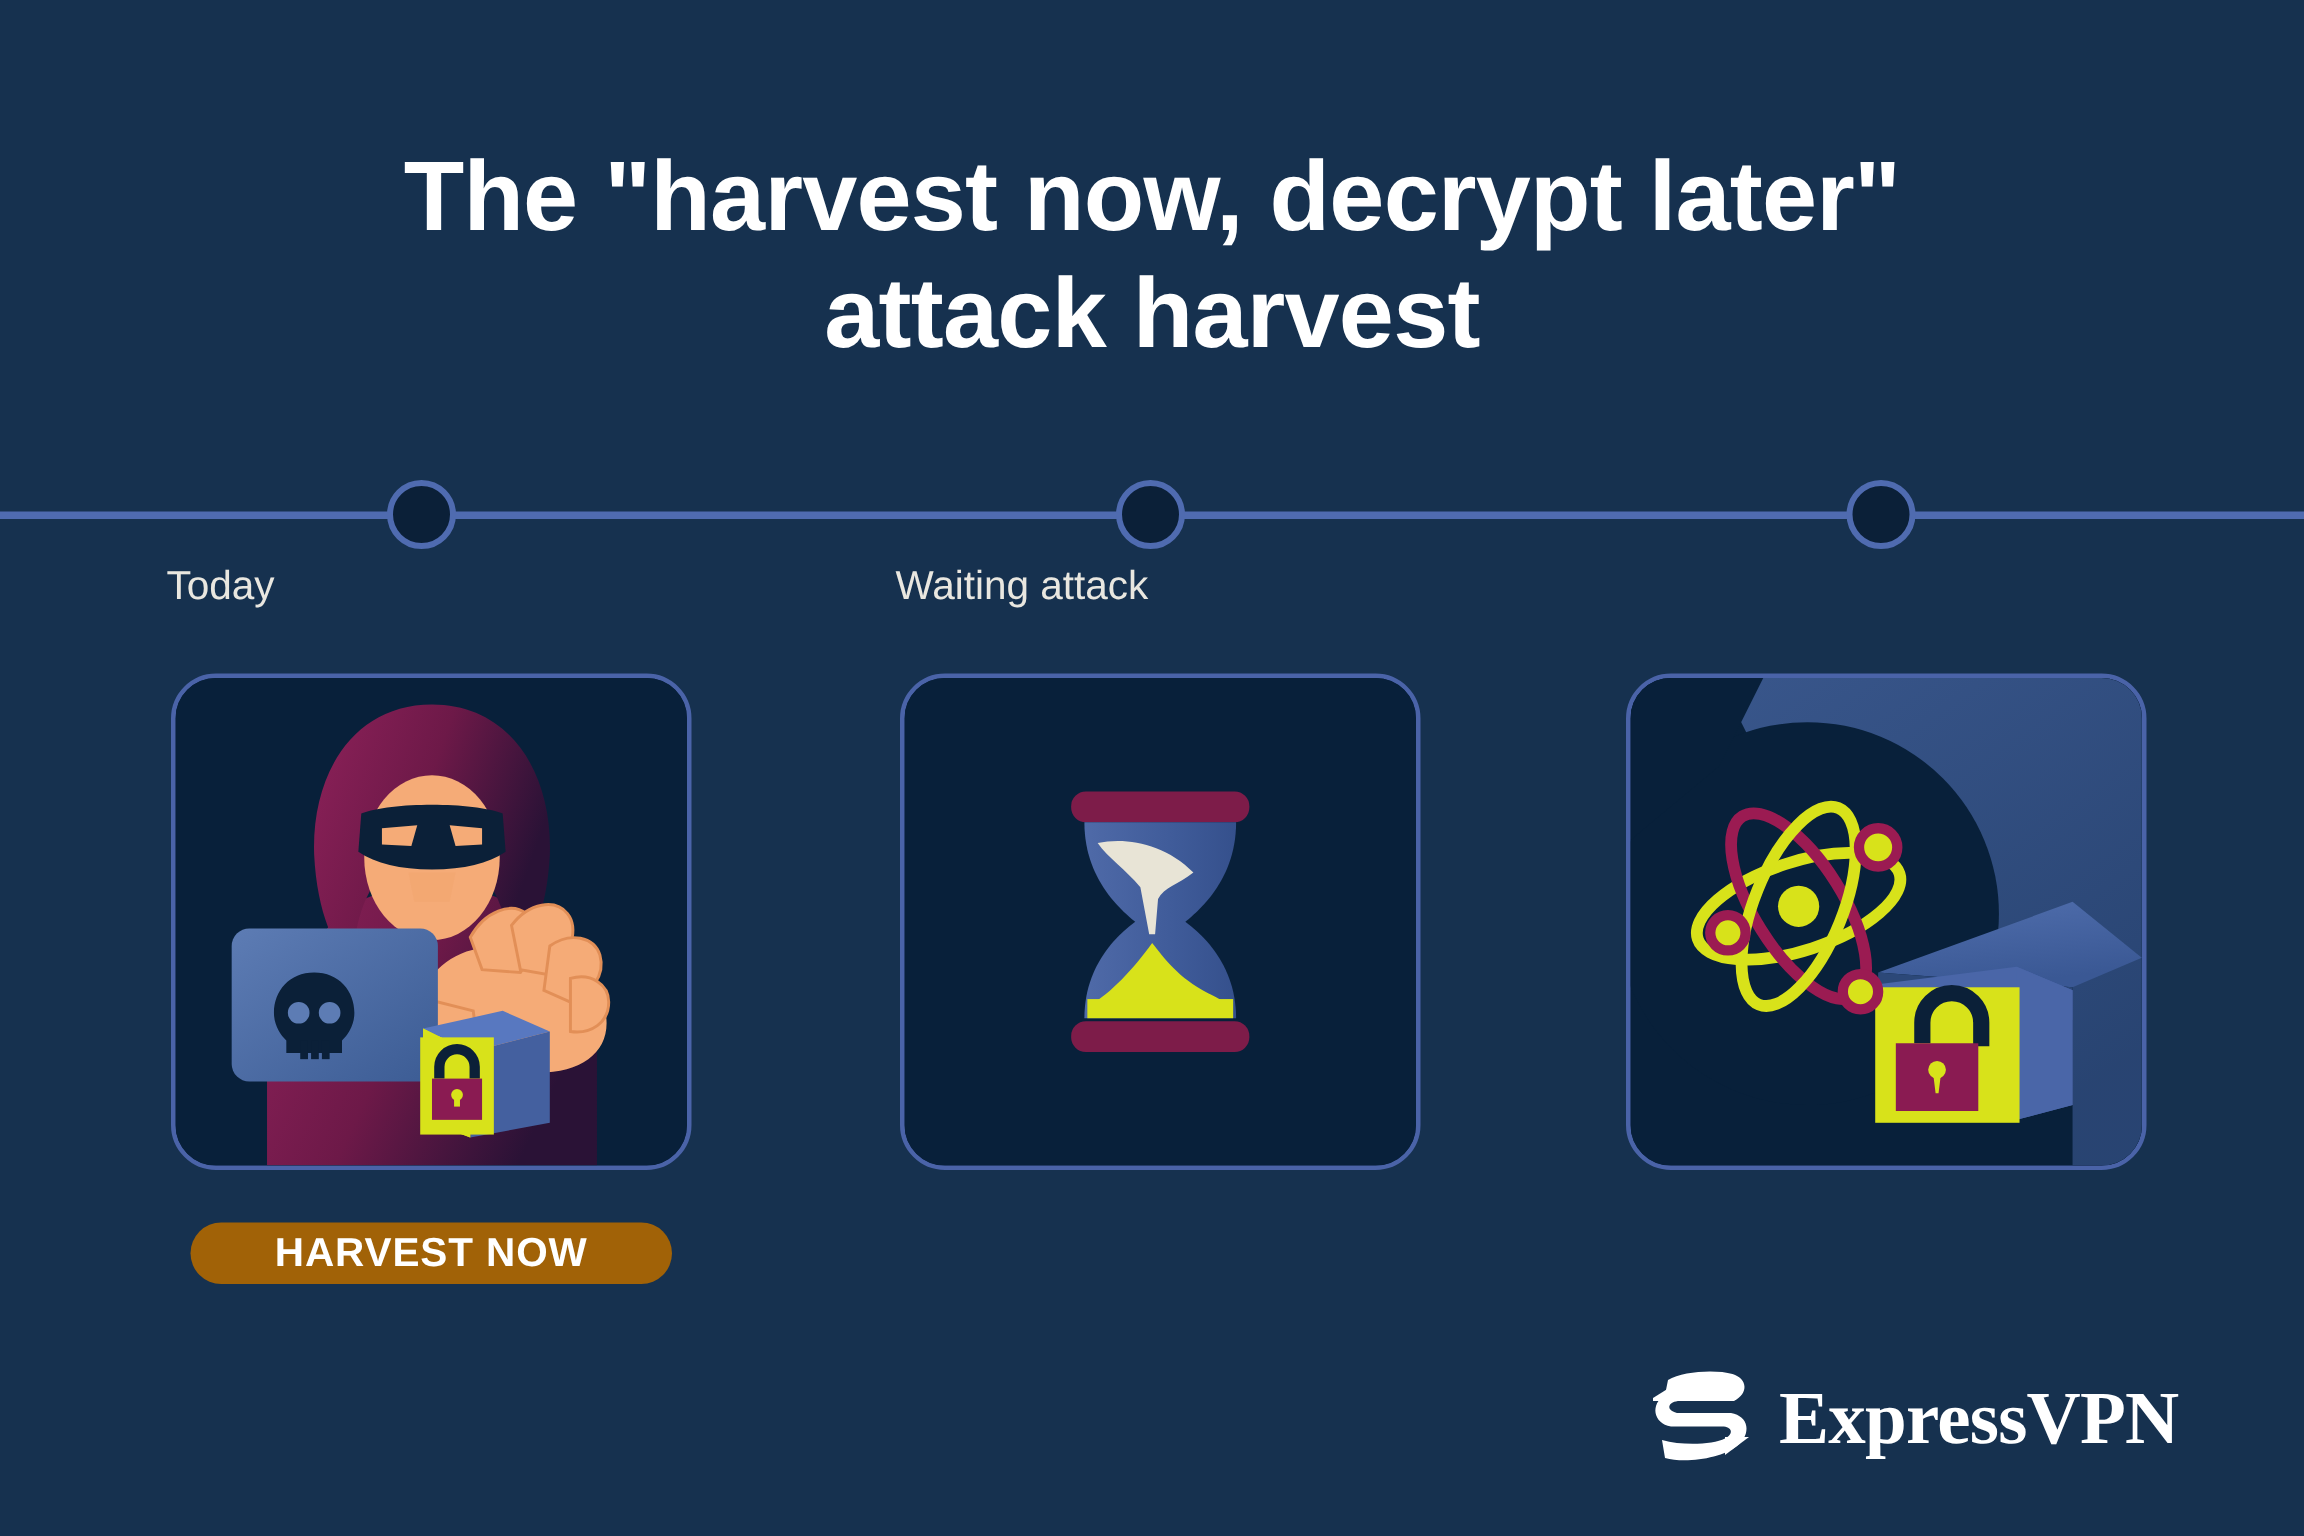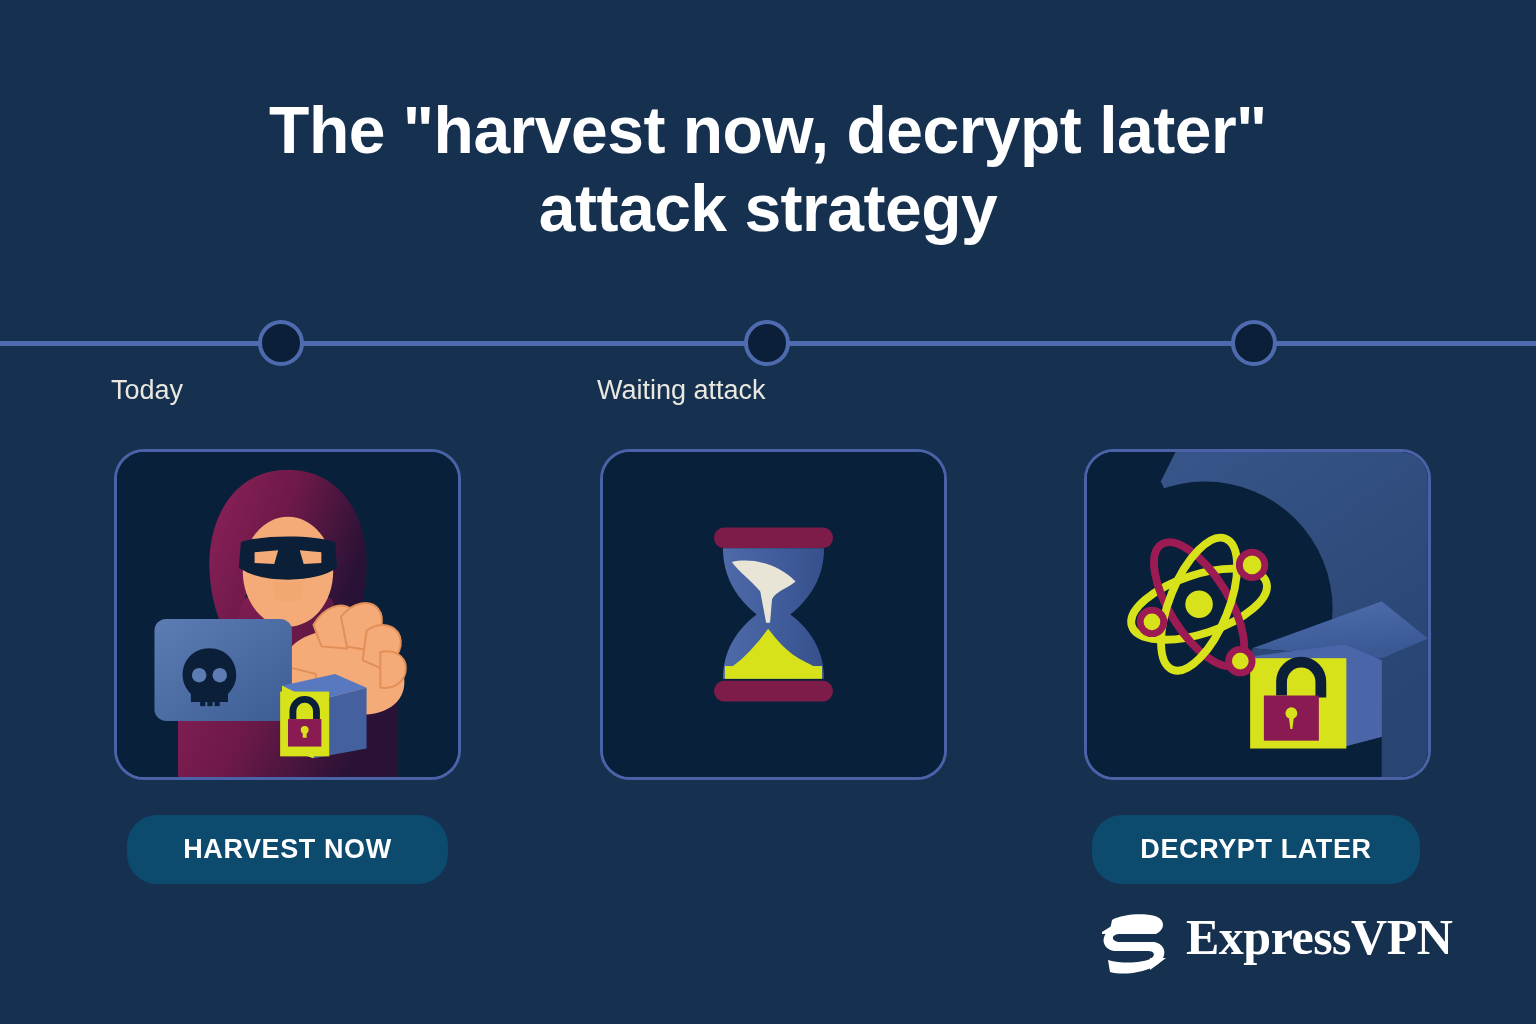--- a/index.html
+++ b/index.html
@@ -72,55 +72,55 @@
   }
   #card-0 { left:114px; }
   #card-1 { left:600px; }
   #card-2 { left:1084px; }
   .card svg { display:block; width:100%; height:100%; }
 
   
   .badge {
     position:absolute;
     top:815px;
-    height:69px;
+    height:41px;
     border-radius:30px;
-    background:#0c4a6e;
+    background:#a16207;
     color:#ffffff;
     font-size:27px;
     font-weight:bold;
     letter-spacing:0.6px;
     display:flex; align-items:center; justify-content:center;
   }
   #badge-0 { left:127px; width:321px; }
   #badge-1 { left:1092px; width:328px; }
 
   
   #logo {
     position:absolute; left:1098px; top:912px;
-    display:flex; align-items:flex-start; gap:16px;
+    display:flex; align-items:center; gap:16px;
   }
   #logo-mark { width:72px; height:66px; flex:none; }
   #logo-text {
     color:#ffffff;
     font-family:"Liberation Serif", serif;
     font-size:50px;
     font-weight:bold;
     letter-spacing:-0.5px;
     line-height:1;
   }
 </style>
 </head>
 <body>
 
 <div id="stage">
 
   <h1 id="title">
     <span class="ln">The "harvest now, decrypt later"</span>
-    <span class="ln">attack strategy</span>
+    <span class="ln">attack harvest</span>
   </h1>
 
   <div id="timeline-line"></div>
 
   <div class="tl-node" id="node-0"></div>
   <div class="tl-node" id="node-1"></div>
   <div class="tl-node" id="node-2"></div>
 
   <div class="tl-label" id="label-0">Today</div>
   <div class="tl-label" id="label-1">Waiting attack</div>
@@ -268,23 +268,20 @@
         <circle cx="54" cy="-40" r="13" fill="#d8e21a" stroke="#9b1b52" stroke-width="7"></circle>
         <circle cx="-48" cy="18" r="12" fill="#d8e21a" stroke="#9b1b52" stroke-width="7"></circle>
         <circle cx="42" cy="58" r="12" fill="#d8e21a" stroke="#9b1b52" stroke-width="7"></circle>
       </g>
     </svg>
   </div>
 
   <div class="badge" id="badge-0">
     <span>HARVEST NOW</span>
   </div>
-  <div class="badge" id="badge-1">
-    <span>DECRYPT LATER</span>
-  </div>
 
   <div id="logo">
     <svg id="logo-mark" viewBox="0 0 72 66">
       <path d="M14 8 C24 2 46 1 57 4 C67 7 68 17 58 22 L22 22 C14 22 12 28 20 30 L56 30
                C68 32 70 44 60 52 C50 60 26 64 12 60 L10 48 C24 52 44 51 52 47
                C58 44 57 39 50 39 L16 39 C4 37 2 24 12 18 Z" fill="#ffffff"></path>
       <path d="M4 20 L20 10 L20 22 L4 22 Z" fill="#ffffff"></path>
       <path d="M68 46 L52 58 L52 46 Z" fill="#ffffff"></path>
     </svg>
     <div id="logo-text">ExpressVPN</div>

